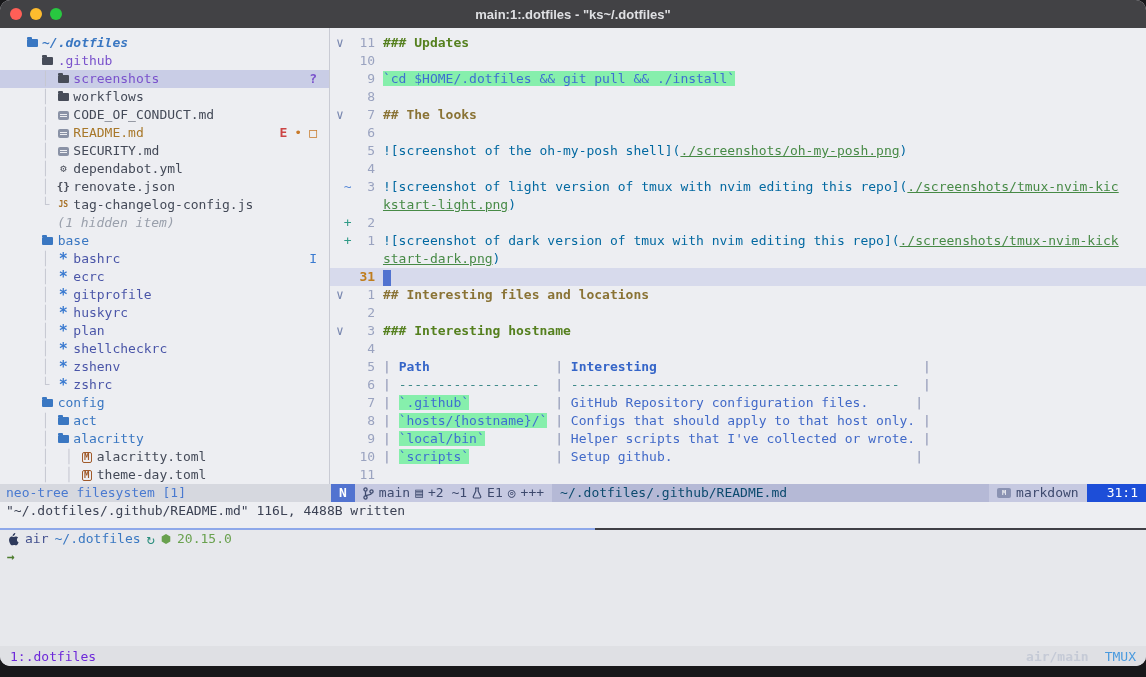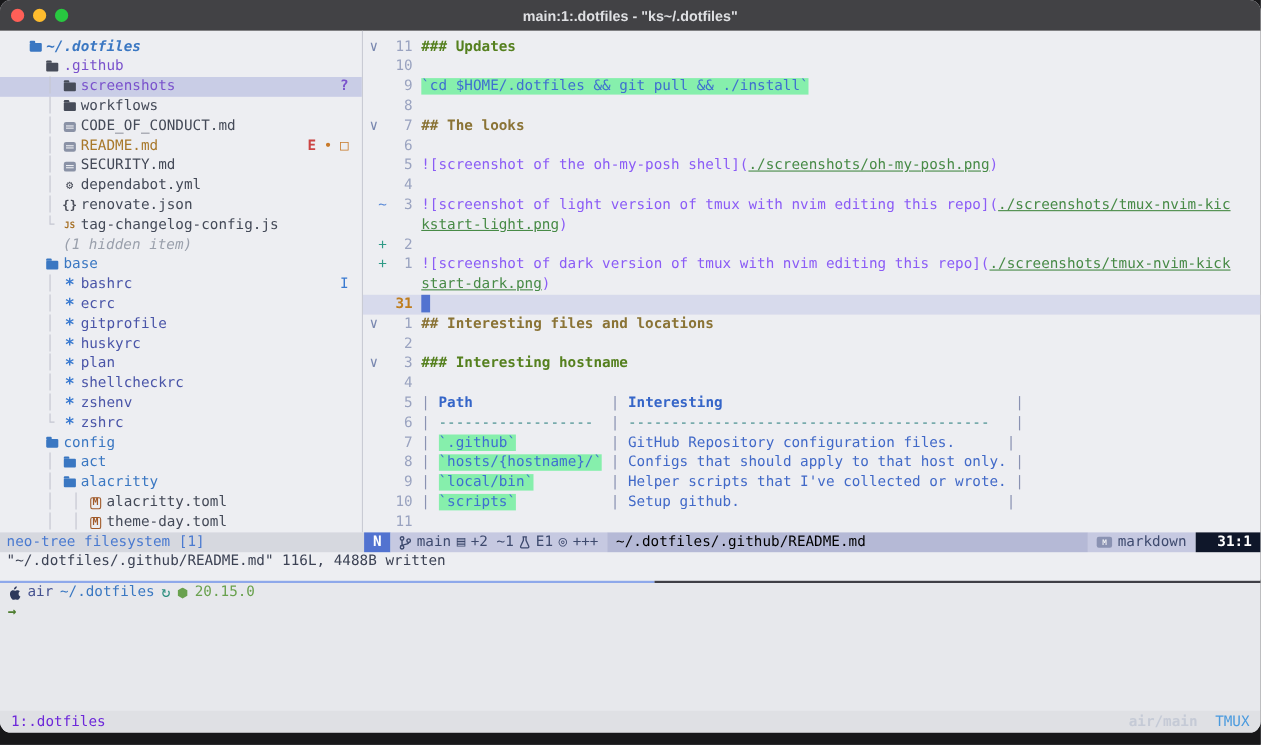--- a/index.html
+++ b/index.html
@@ -38,38 +38,38 @@
   .m-purple{color:#7a52cc;font-weight:bold}.m-red{color:#cc4444;font-weight:bold}
   .m-orange{color:#c87a2a}.m-blue{color:#3a7ad0}
   
   .eline{height:18px;line-height:18px;font-size:13px;white-space:pre;padding-left:6px;}
   .eline.cursorline{background:#d7daec;}
   .g-fold{color:#7a88b0}.g-num{color:#9aa3c0}.g-num-cur{color:#bf7d1e;font-weight:bold}
   .g-sign-c{color:#5a8ad8}.g-sign-a{color:#2f9a86}
   .s-h2{color:#8a7335;font-weight:bold}
   .s-h3{color:#55801f;font-weight:bold}
   .s-code{color:#3f6fd0;background:#86efac}
-  .s-img{color:#8b5cf6}
+  .s-img{color:#0369a1}
   .s-url{color:#478a46;text-decoration:underline}
   .s-pipe{color:#8a92b2}
   .s-th{color:#3565c8;font-weight:bold}
   .s-dash{color:#3f8a8a}
   .s-td{color:#4169c8}
   .s-pl{color:#3a4256}
   .cursor{display:inline-block;width:8px;height:16px;background:#5273d0;vertical-align:middle;}
   
   .statusrow{height:18px;display:flex;font-size:13px;line-height:18px;}
   .st-neotree{width:331px;background:#d6d8df;color:#4a7ad0;padding-left:6px;box-sizing:border-box;white-space:pre;}
   .st-right{flex:1;display:flex;}
   .seg{display:flex;align-items:center;gap:5px;padding:0 8px;white-space:pre;}
   .seg-mode{background:#5273d0;color:#fff;font-weight:bold;}
   .seg-git{background:#c6c9e1;color:#3e4a6e;}
-  .seg-path{background:#b5b9d6;color:#000000;flex:1;}
+  .seg-path{background:#b5b9d6;color:#0c4a6e;flex:1;}
   .seg-ft{background:#c6c9e1;color:#3e4a6e;}
-  .seg-pos{background:#0f172a;color:#fff;font-weight:bold;padding-left:20px;}
+  .seg-pos{background:#1d4ed8;color:#fff;font-weight:normal;padding-left:20px;}
   .mdbadge{display:inline-flex;width:14px;height:10px;border-radius:2px;background:#8a92b2;color:#edeef2;font-size:7px;font-weight:bold;align-items:center;justify-content:center;}
   .msgline{height:18px;line-height:18px;font-size:13px;color:#3c4254;padding-left:6px;white-space:pre;}
   
   .paneborder{height:3px;display:flex;}
   .pb-left{width:595px;background:#8ea8ea;height:2px;margin-top:1px;}
   .pb-right{flex:1;background:#3f3f46;height:2px;margin-top:1px;}
   
   .shell{height:116px;background:#e7e8ec;padding:0 0 0 7px;box-sizing:border-box;font-size:13px;}
   .promptline{height:18px;line-height:18px;display:flex;align-items:center;gap:6px;white-space:pre;}
   .p-user{color:#44518f}.p-cwd{color:#3a78c2}.p-refresh{color:#2e8f7f;font-size:14px}

